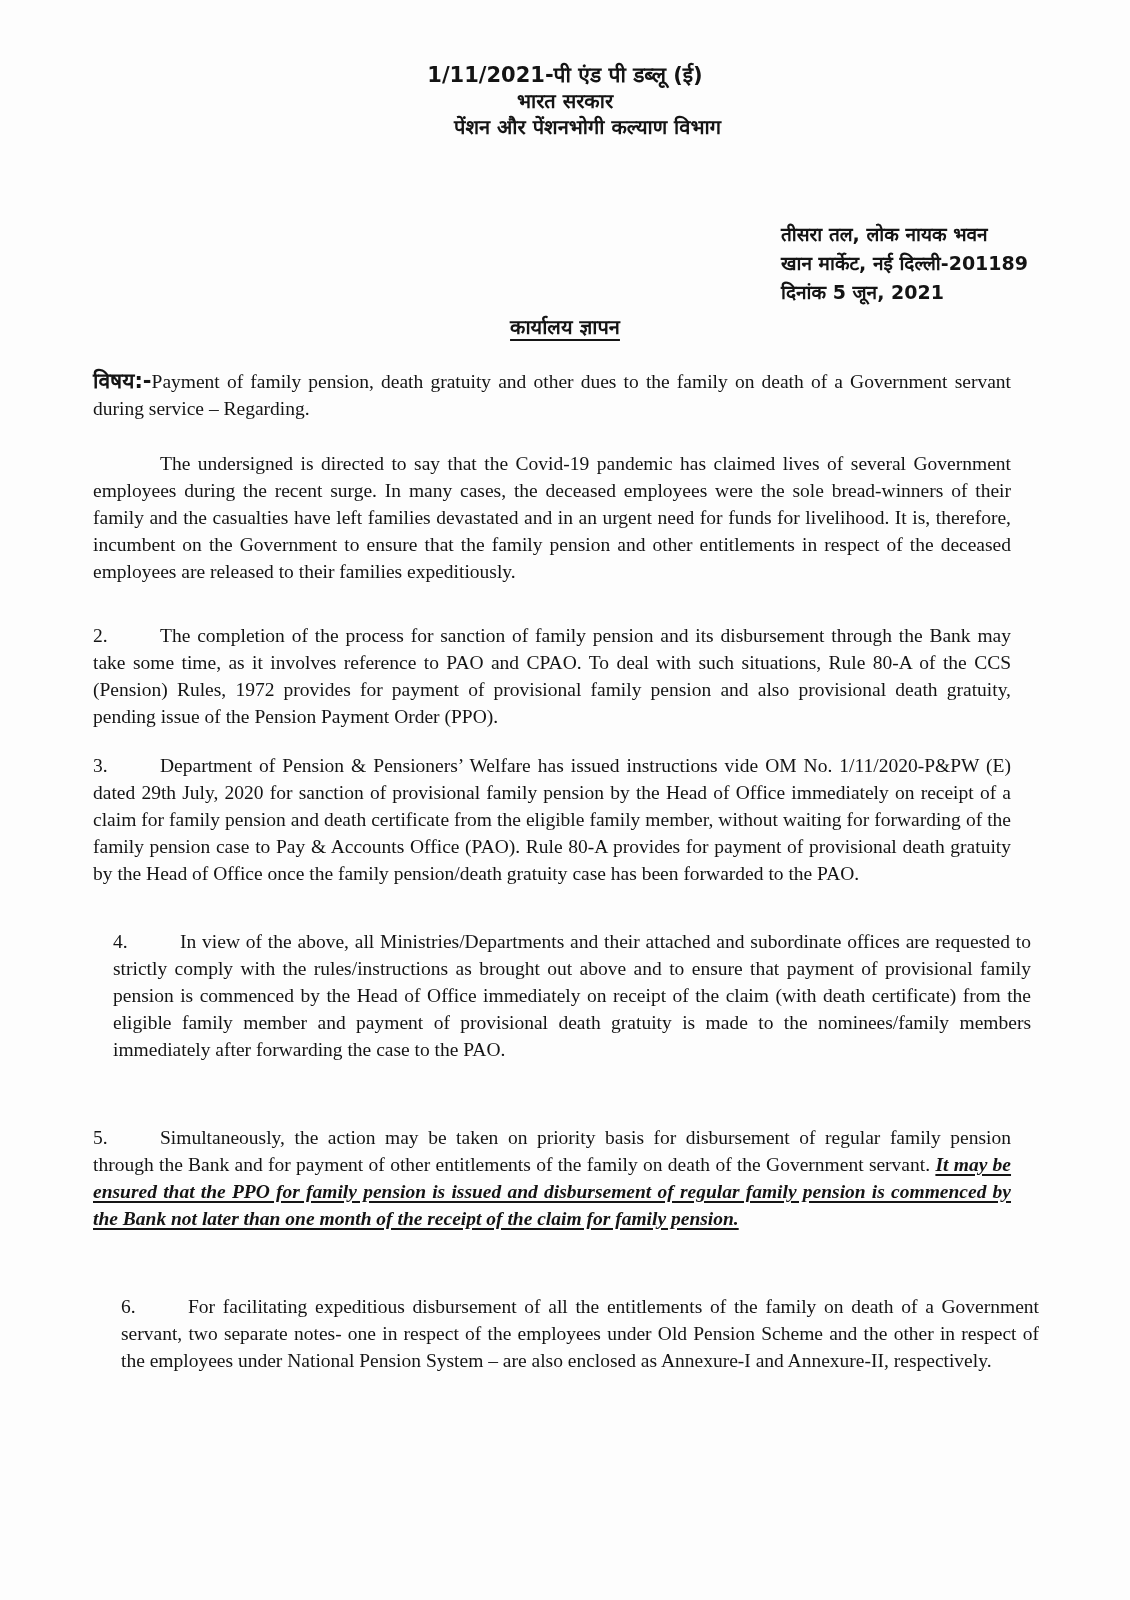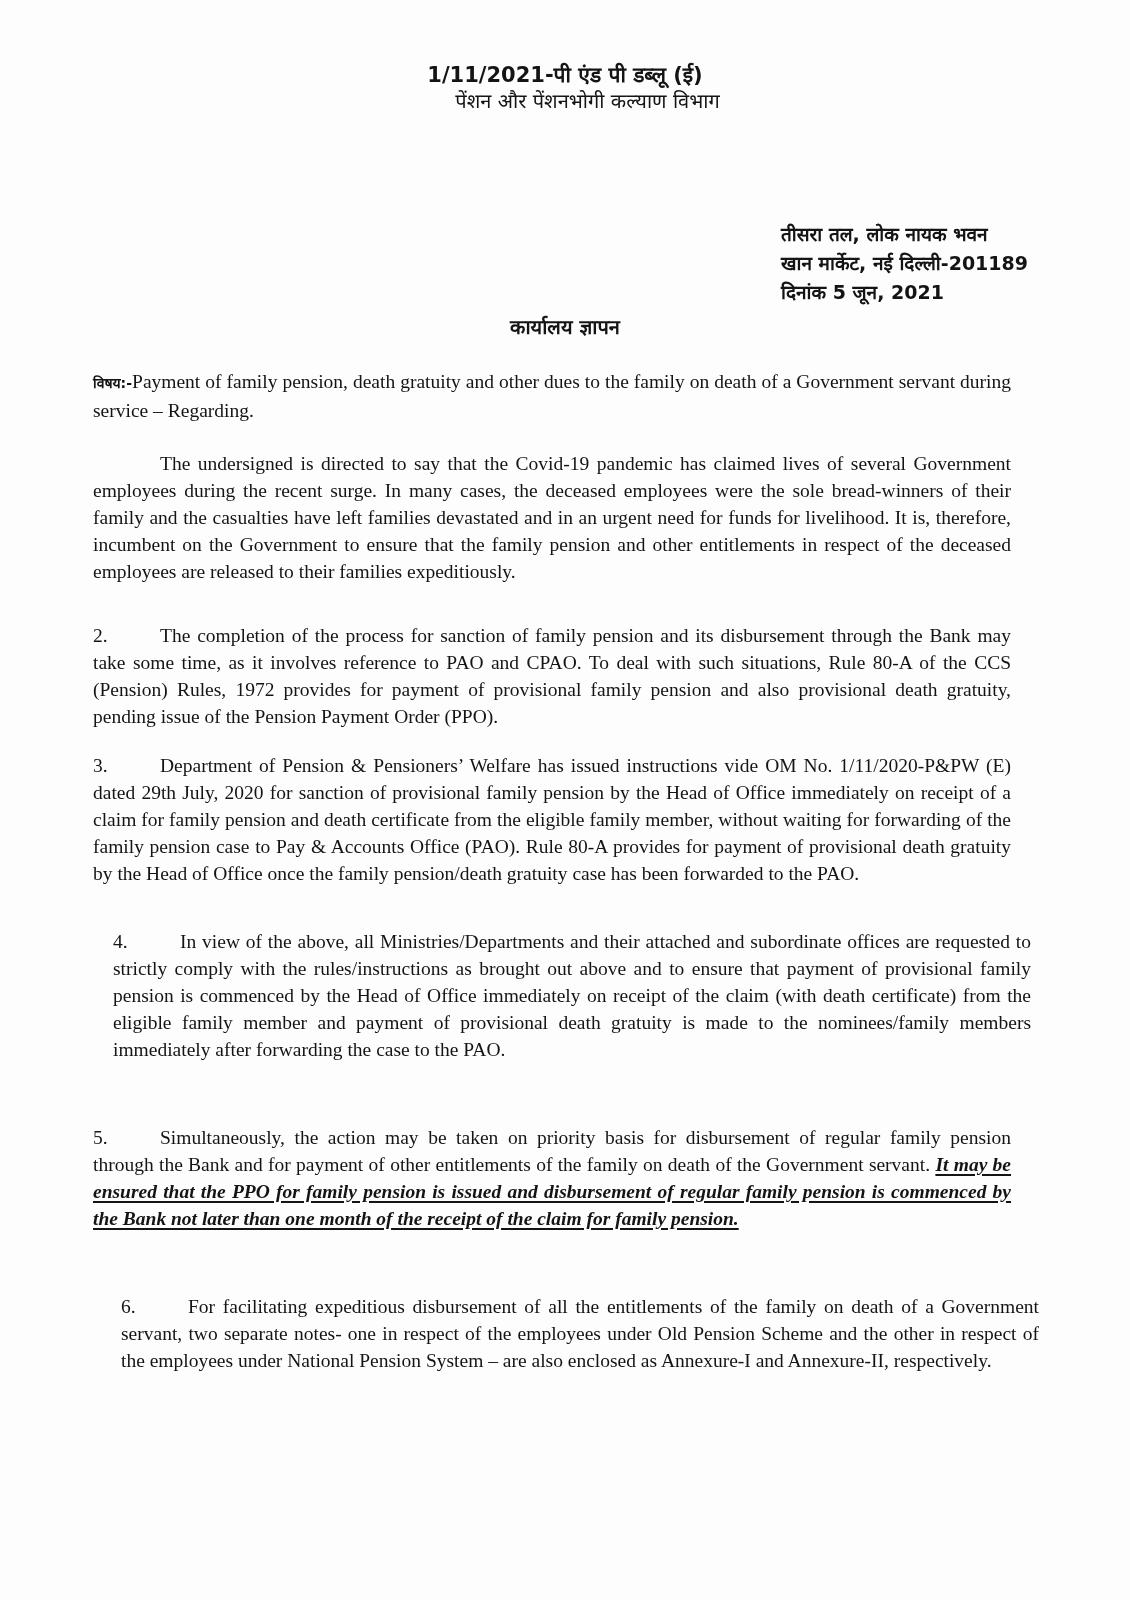--- a/index.html
+++ b/index.html
@@ -1,45 +1,46 @@
 <!DOCTYPE html>
 <html><head>
 <meta charset="utf-8">
 <style>
   html, body { margin: 0; padding: 0; background: #ffffff; }
   body { width: 1130px; height: 1600px; position: relative; overflow: hidden; color: #141414; }
   .page { position: absolute; left: 0; top: 0; width: 1130px; height: 1600px; background: #fdfdfd; }
   .hi { font-family: "DejaVu Sans", sans-serif; font-weight: bold; }
   .hdr-center { position: absolute; left: 0; width: 1130px; text-align: center; font-size: 20px; line-height: 26px; }
   .hdr-center .l1 { font-size: 21px; }
-  .hdr-center .l4, .hdr-center .l5 { font-weight: normal; padding-left: 45px; }
+  .hdr-center .l4, .hdr-center .l5 { font-weight: bold; padding-left: 45px; }
   .hdr-right { position: absolute; right: 102px; top: 220px; text-align: left; font-size: 19px; line-height: 29px; }
   .om-title { position: absolute; left: 0; width: 1130px; top: 313px; text-align: center; font-size: 20px; }
-  .om-title span { text-underline-offset: 5px; }
+  .om-title span { text-decoration: underline; text-underline-offset: 5px; }
   .body { position: absolute; left: 93px; width: 918px; font-family: "Liberation Serif", serif; font-size: 19.5px; line-height: 27px; text-align: justify; }
   .body p { margin: 0; }
   .subject { top: 368px; }
-  .subject .lbl { font-family: "DejaVu Sans", sans-serif; font-weight: bold; font-size: 14px; }
+  .subject .lbl { font-family: "DejaVu Sans", sans-serif; font-weight: bold; font-size: 21px; }
   .num { display: inline-block; width: 67px; }
   .indent { display: inline-block; width: 67px; }
   .emph { font-weight: bold; font-style: italic; text-decoration: underline; text-decoration-thickness: 2px; text-underline-offset: 3px; }
   #p1 { top: 450px; }
   #p2 { top: 622px; }
   #p3 { top: 752px; }
   #p4 { top: 928px; margin-left: 20px; }
   #p5 { top: 1124px; }
   #p6 { top: 1293px; margin-left: 28px; }
 </style>
 </head>
 <body>
 
 <div class="page">
 
   <div class="hdr-center hi" style="top:62px;">
     <div class="l1">1/11/2021-पी एंड पी डब्लू (ई)</div>
+    <div class="l2">भारत सरकार</div>
     <div class="l4">पेंशन और पेंशनभोगी कल्याण विभाग</div>
   </div>
 
   <div class="hdr-right hi">
     <div>तीसरा तल, लोक नायक भवन</div>
     <div>खान मार्केट, नई दिल्ली-201189</div>
     <div>दिनांक 5 जून, 2021</div>
   </div>
 
   <div class="om-title hi">

